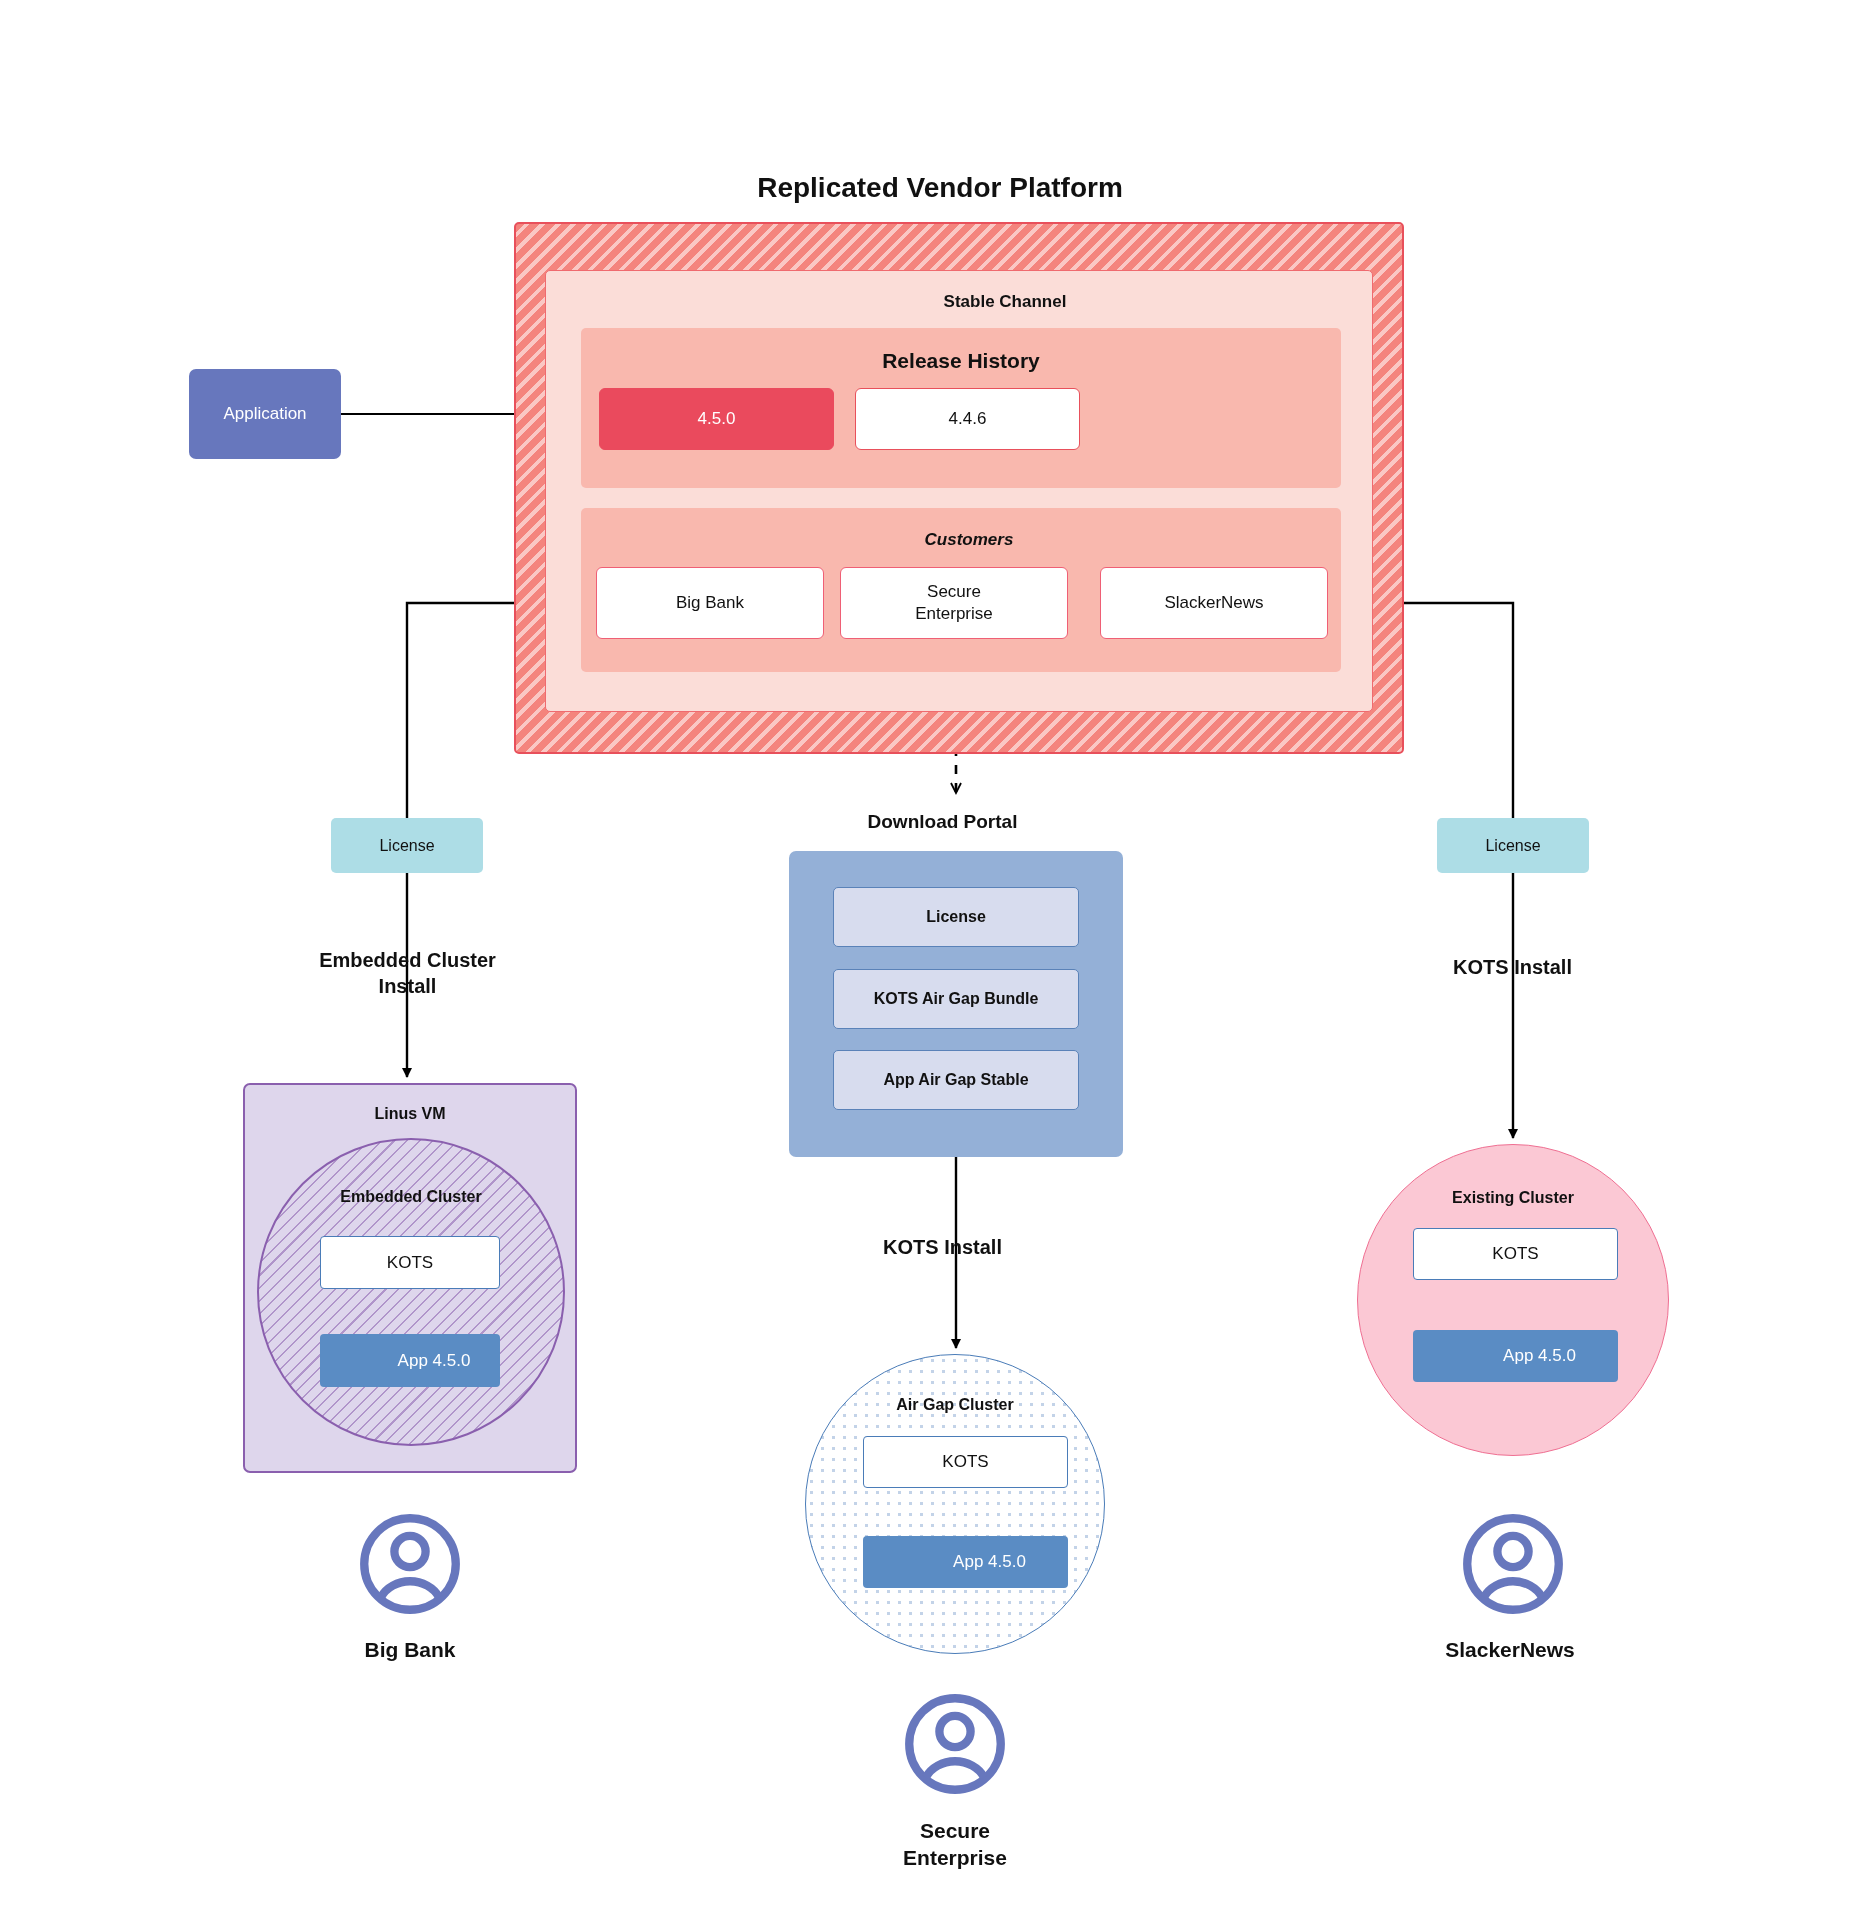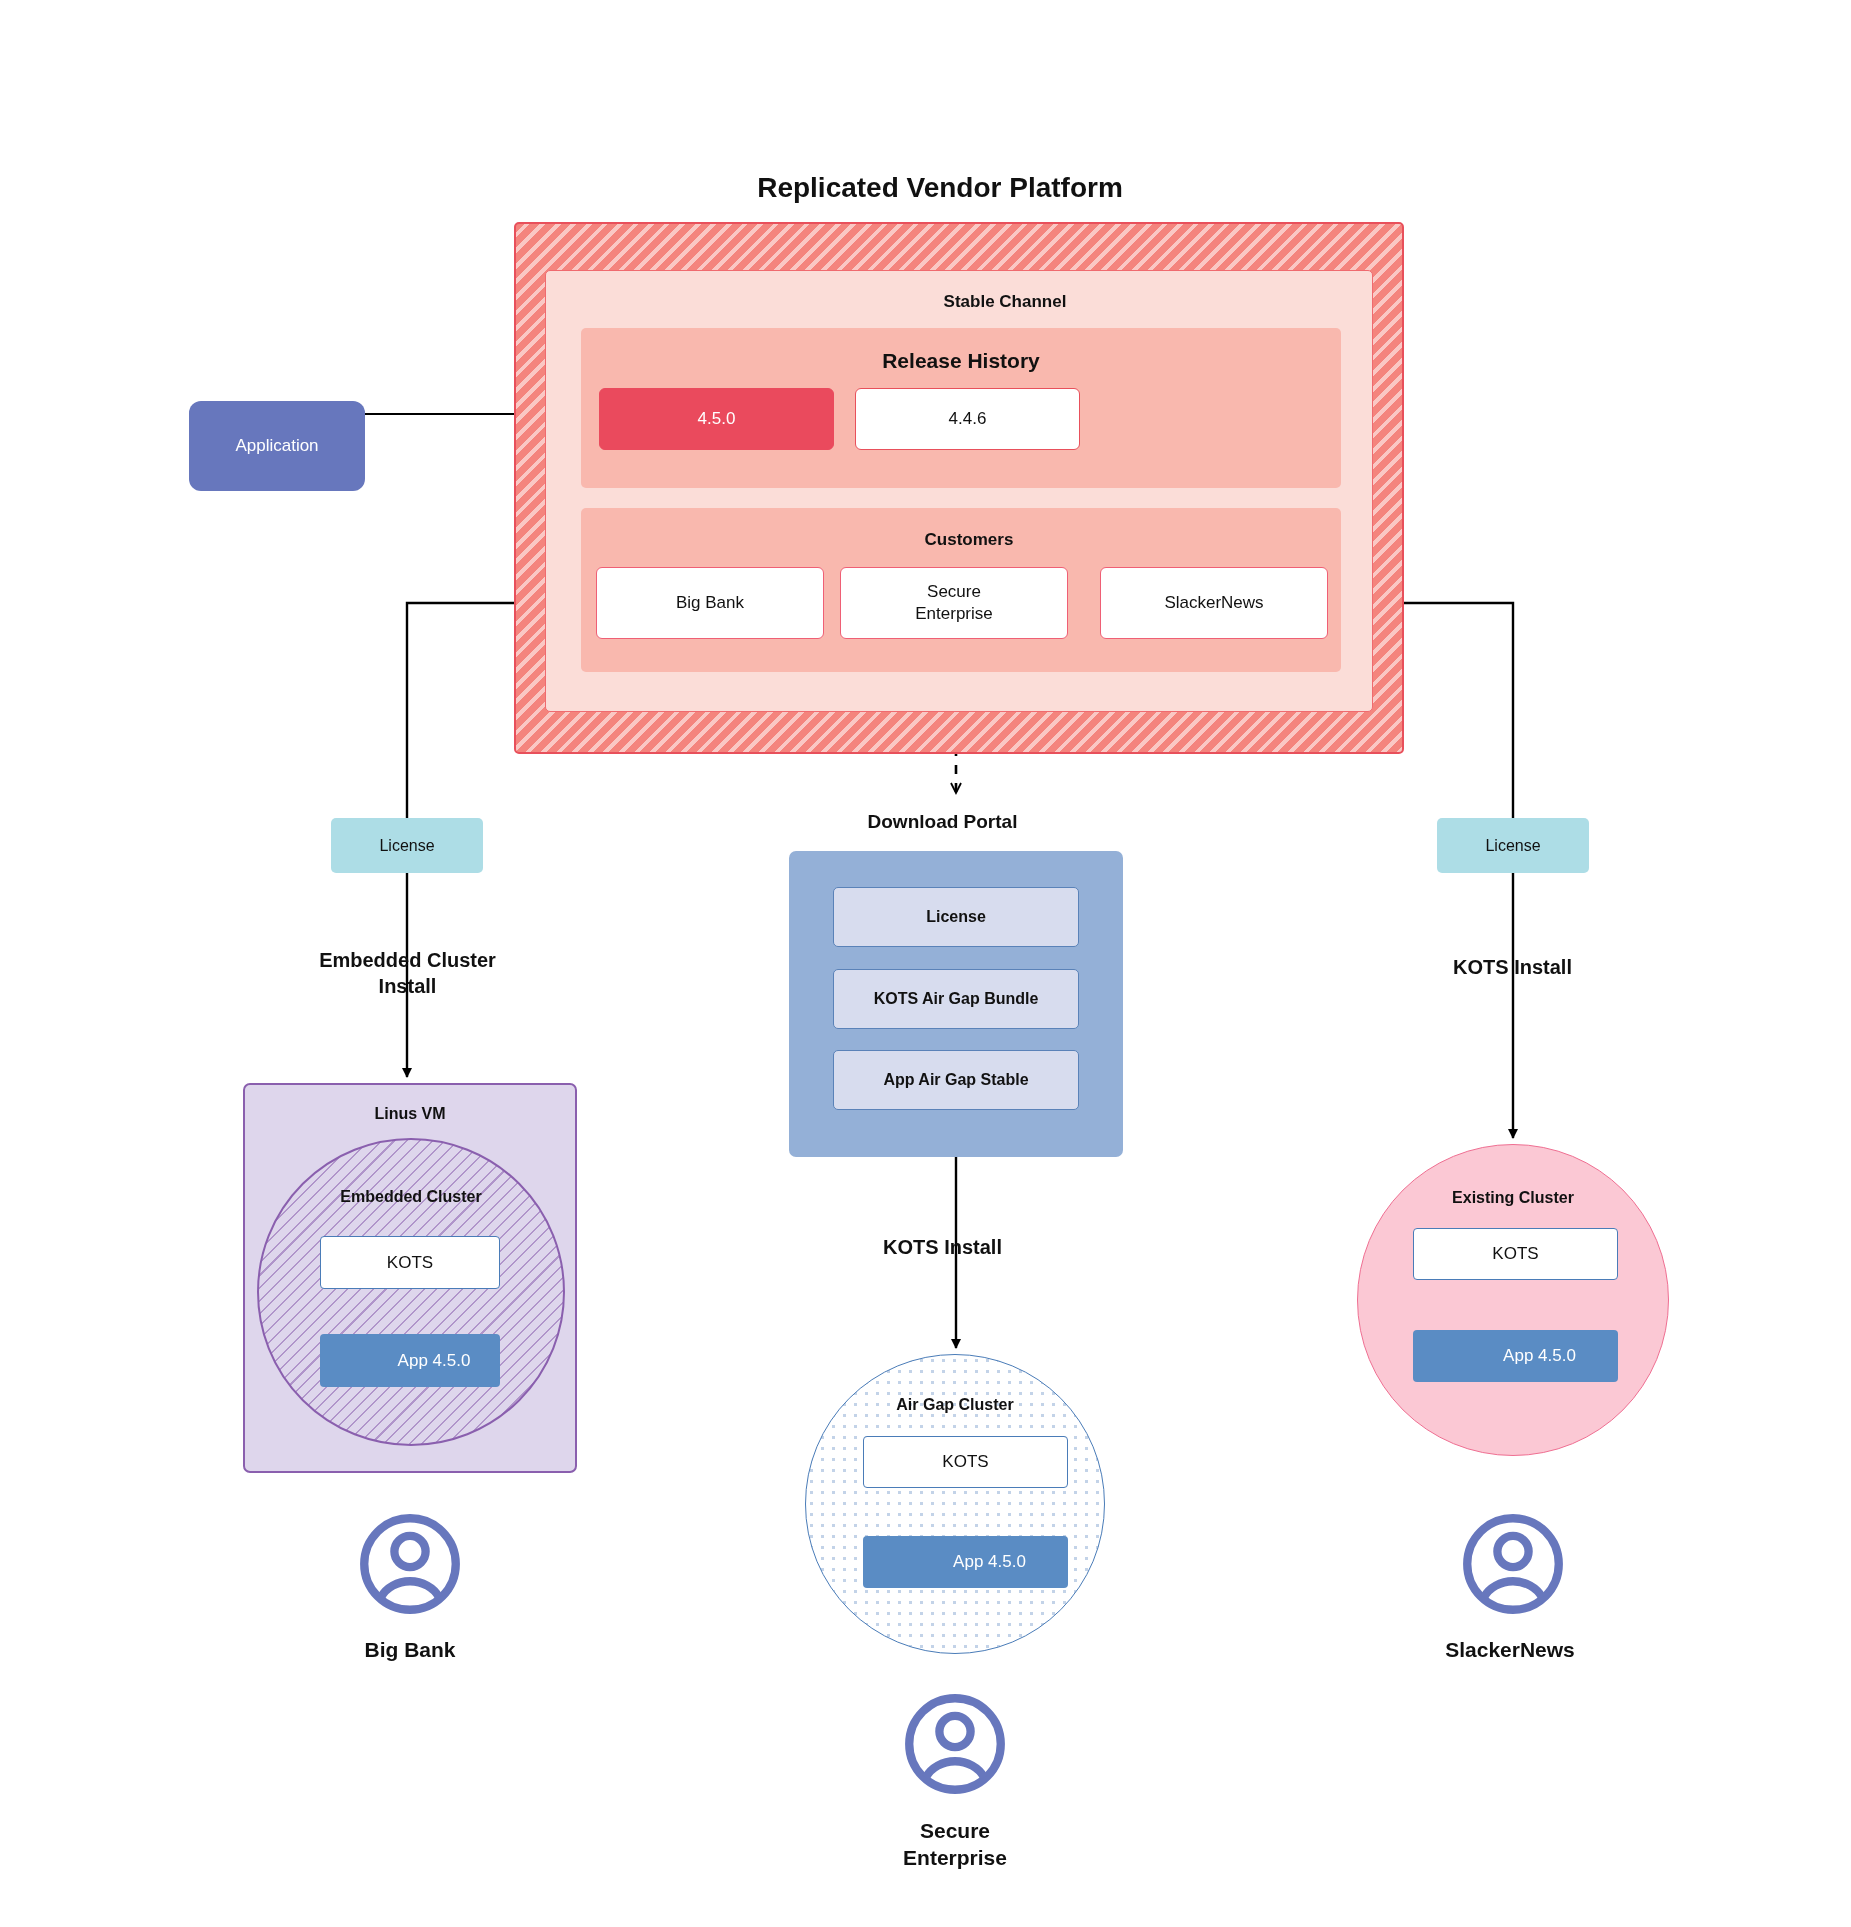--- a/index.html
+++ b/index.html
@@ -94,46 +94,46 @@
 
   
   #customers-box {
     left: 581px; top: 508px; width: 760px; height: 164px;
     background: #f9b8ae;
     border-radius: 5px;
     box-sizing: border-box;
   }
   #customers-title {
     left: 581px; top: 529px; width: 776px;
-    font-size: 17px; font-weight: 600;
+    font-size: 17px; font-weight: 600; font-style: italic;
   }
   .customer-chip {
     position: absolute;
     top: 567px; height: 72px;
     background: #ffffff;
     border: 1.8px solid #ef5f75;
     border-radius: 6px;
     box-sizing: border-box;
     display: flex; align-items: center; justify-content: center;
     text-align: center;
     font-size: 17px;
     line-height: 1.3;
     white-space: pre-line;
   }
   #customer-chip-0 { left: 596px; width: 228px; }
   #customer-chip-1 { left: 840px; width: 228px; }
   #customer-chip-2 { left: 1100px; width: 228px; }
 
   
   #application-box {
-    left: 189px; top: 369px; width: 176px; height: 90px;
+    left: 189px; top: 369px; width: 152px; height: 90px;
     background: #6777bd;
-    border-radius: 12px;
-    display: flex; align-items: center; justify-content: center;
-    color: #ffffff; font-size: 17px; margin-top: 32px;
+    border-radius: 7px;
+    display: flex; align-items: center; justify-content: center;
+    color: #ffffff; font-size: 17px;
   }
 
   
   .license-chip {
     position: absolute;
     width: 152px; height: 55px;
     background: #addde6;
     border-radius: 5px;
     display: flex; align-items: center; justify-content: center;
     font-size: 16px; color: #111111;

